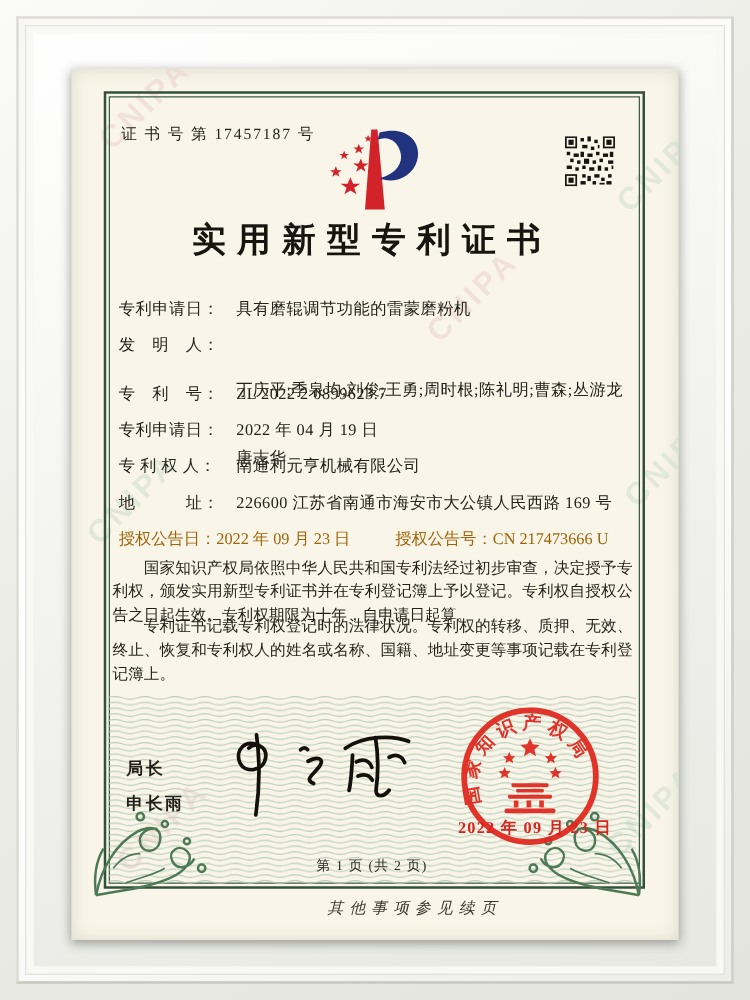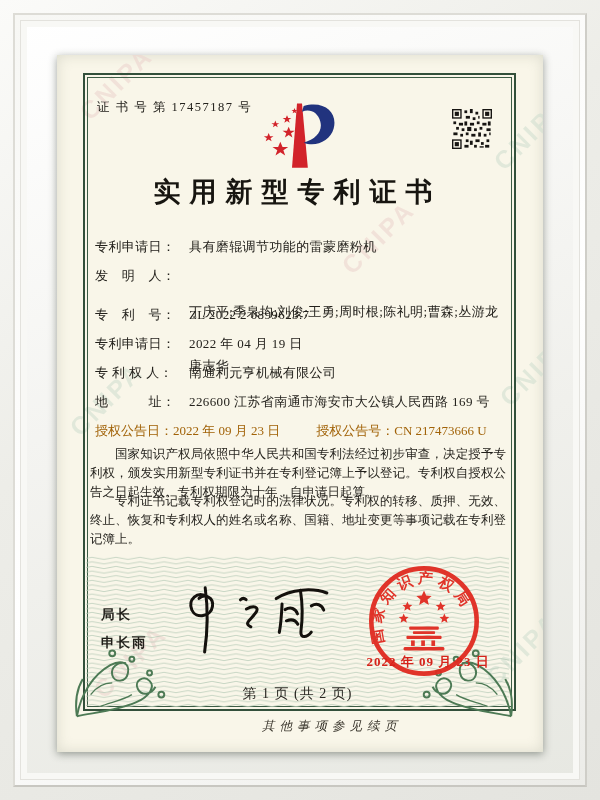--- a/index.html
+++ b/index.html
@@ -26,21 +26,21 @@
   .row .lbl{flex:0 0 94px;white-space:pre;}
   .row .val{white-space:pre-wrap;}
   .grantrow{position:absolute;left:38px;top:367px;width:414px;font-size:13px;color:#a16207;z-index:2;display:flex;gap:36px;white-space:pre;}
   .para{position:absolute;left:33px;width:416px;font-size:12.5px;line-height:19px;text-align:justify;text-indent:2em;color:#211f1a;z-index:2;}
   .p1{top:390px;} .p2{top:437px;}
   .signer{position:absolute;left:44px;z-index:2;font-family:Liberation Mono, monospace;font-weight:600;font-size:13.5px;color:#22201b;letter-spacing:2px;}
   .signer.t1{top:551px;} .signer.t2{top:579px;}
   .sig{position:absolute;left:122px;top:524px;z-index:3;transform:rotate(-2deg);}
   .seal{position:absolute;left:306px;top:505px;z-index:3;opacity:.95;}
   .sealdate{position:absolute;left:296px;top:598px;width:150px;text-align:center;z-index:4;font-size:13px;font-weight:bold;color:#d6231b;letter-spacing:1px;white-space:pre;}
-  .pageinfo{position:absolute;left:26px;top:630px;width:429px;text-align:center;font-size:14px;color:#2a2823;z-index:2;letter-spacing:1px;white-space:pre;}
+  .pageinfo{position:absolute;left:26px;top:630px;width:429px;text-align:center;font-size:11px;color:#2a2823;z-index:2;letter-spacing:1px;white-space:pre;}
   .ornament{position:absolute;z-index:2;}
   .orn-l{left:14px;top:568px;}
   .orn-r{left:352px;top:568px;transform:scaleX(-1);}
   .footnote{position:absolute;left:0;top:663px;width:100%;text-align:center;font-size:12.5px;font-style:italic;letter-spacing:5px;color:#3b372e;z-index:2;padding-left:32px;}
 </style>
 </head>
 <body>
 
 <div class="photo">
   <div class="f1"></div>

